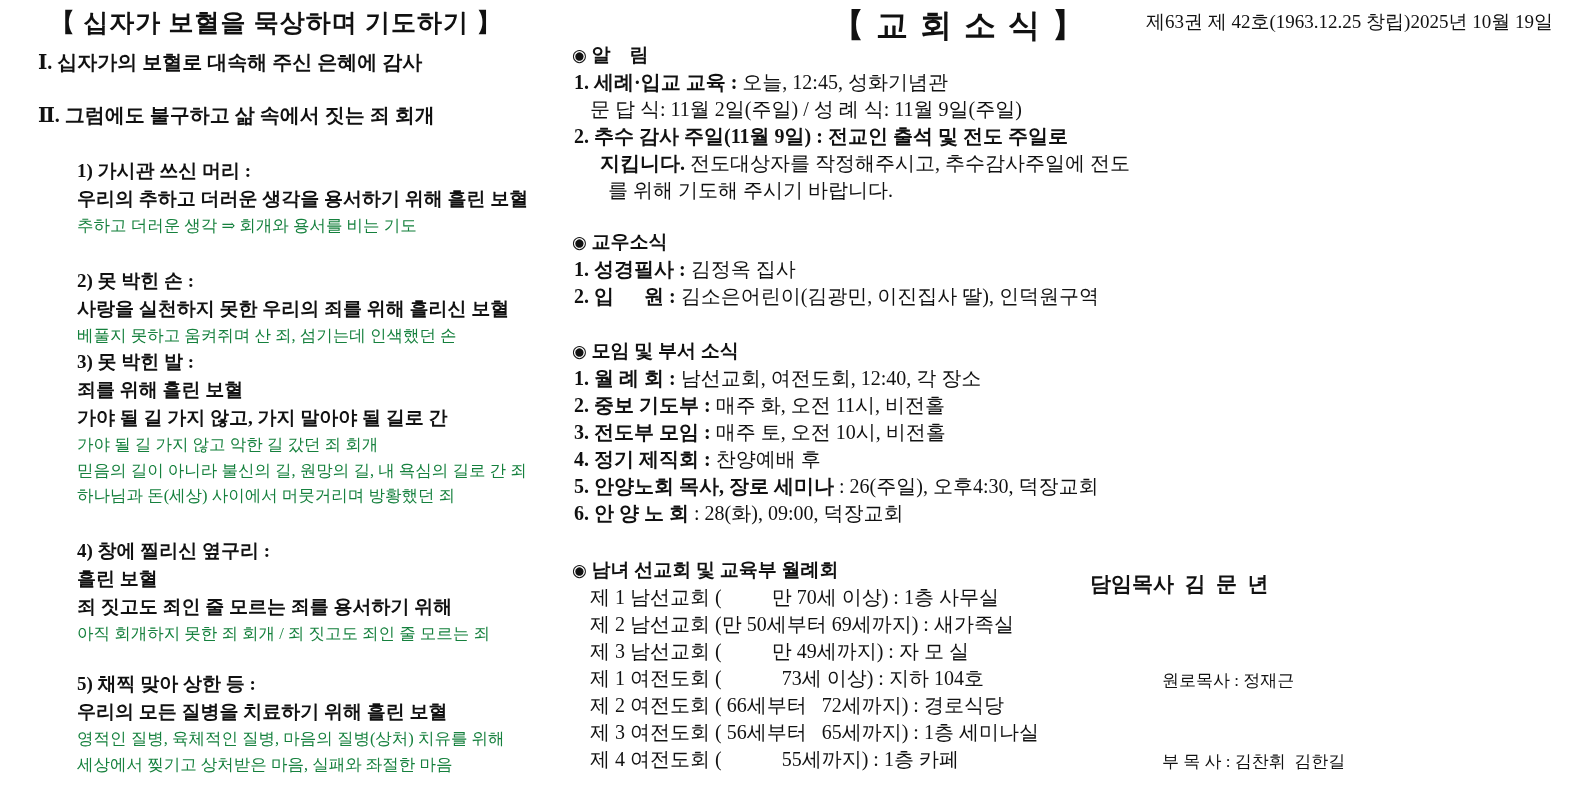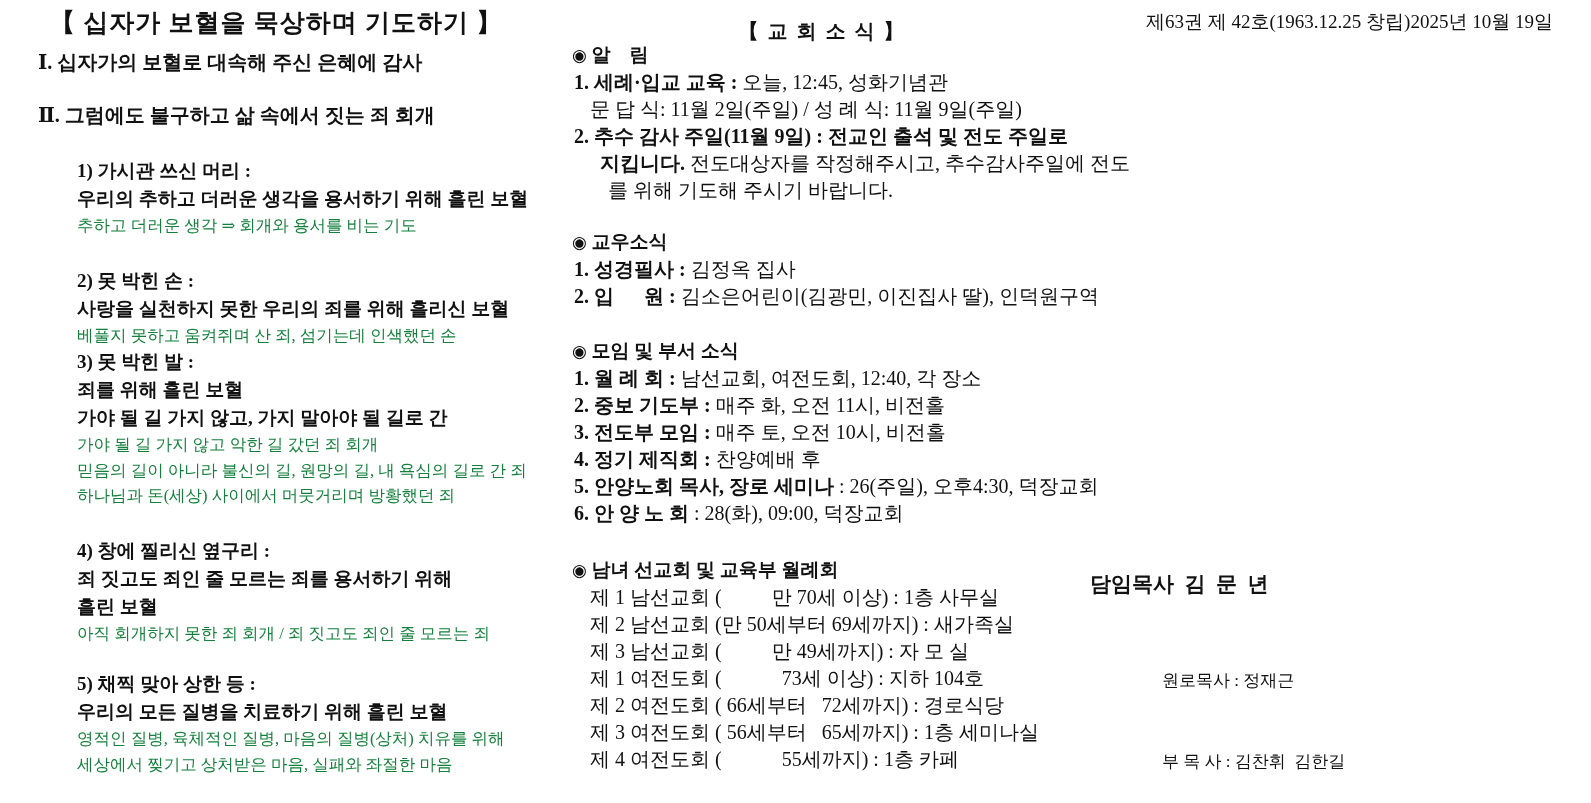--- a/index.html
+++ b/index.html
@@ -30,22 +30,22 @@
   .med-section.s4 { margin-top:28px; }
   .med-section.s5 { margin-top:24px; }
   .sec-heading, .sec-body {
     font-weight:bold; font-size:19px; line-height:28px; white-space:pre;
   }
   .sec-note { font-size:16.5px; line-height:25.5px; color:#15803d; white-space:pre; }
 
   
   .col-center { position:absolute; left:558px; top:0; width:528px; }
   .news-title {
-    text-align:center; font-weight:bold; font-size:20px;
-    letter-spacing:2px; padding-top:18px; height:34px; white-space:nowrap;
+    text-align:right; font-weight:bold; font-size:32px;
+    letter-spacing:2px; padding-top:4px; height:34px; white-space:nowrap;
   }
   .sec-h {
     font-weight:bold; font-size:19px; line-height:26px;
     padding-left:14px; white-space:pre;
   }
   .sec-h .bullet { font-size:17px; }
   .h-notice { margin-top:8px; }
   .h-member { margin-top:25px; }
   .h-meeting { margin-top:28px; }
   .h-monthly { margin-top:30px; }
@@ -97,22 +97,22 @@
       <div class="sec-heading">3) 못 박힌 발 :</div>
       <div class="sec-body">죄를 위해 흘린 보혈</div>
       <div class="sec-body">가야 될 길 가지 않고, 가지 말아야 될 길로 간</div>
       <div class="sec-note">가야 될 길 가지 않고 악한 길 갔던 죄 회개</div>
       <div class="sec-note">믿음의 길이 아니라 불신의 길, 원망의 길, 내 욕심의 길로 간 죄</div>
       <div class="sec-note">하나님과 돈(세상) 사이에서 머뭇거리며 방황했던 죄</div>
     </div>
 
     <div class="med-section s4">
       <div class="sec-heading">4) 창에 찔리신 옆구리 :</div>
+      <div class="sec-body">흘린 보혈</div>
       <div class="sec-body">죄 짓고도 죄인 줄 모르는 죄를 용서하기 위해</div>
-      <div class="sec-body">흘린 보혈</div>
       <div class="sec-note">아직 회개하지 못한 죄 회개 / 죄 짓고도 죄인 줄 모르는 죄</div>
     </div>
 
     <div class="med-section s5">
       <div class="sec-heading">5) 채찍 맞아 상한 등 :</div>
       <div class="sec-body">우리의 모든 질병을 치료하기 위해 흘린 보혈</div>
       <div class="sec-note">영적인 질병, 육체적인 질병, 마음의 질병(상처) 치유를 위해</div>
       <div class="sec-note">세상에서 찢기고 상처받은 마음, 실패와 좌절한 마음</div>
     </div>
   </div>

